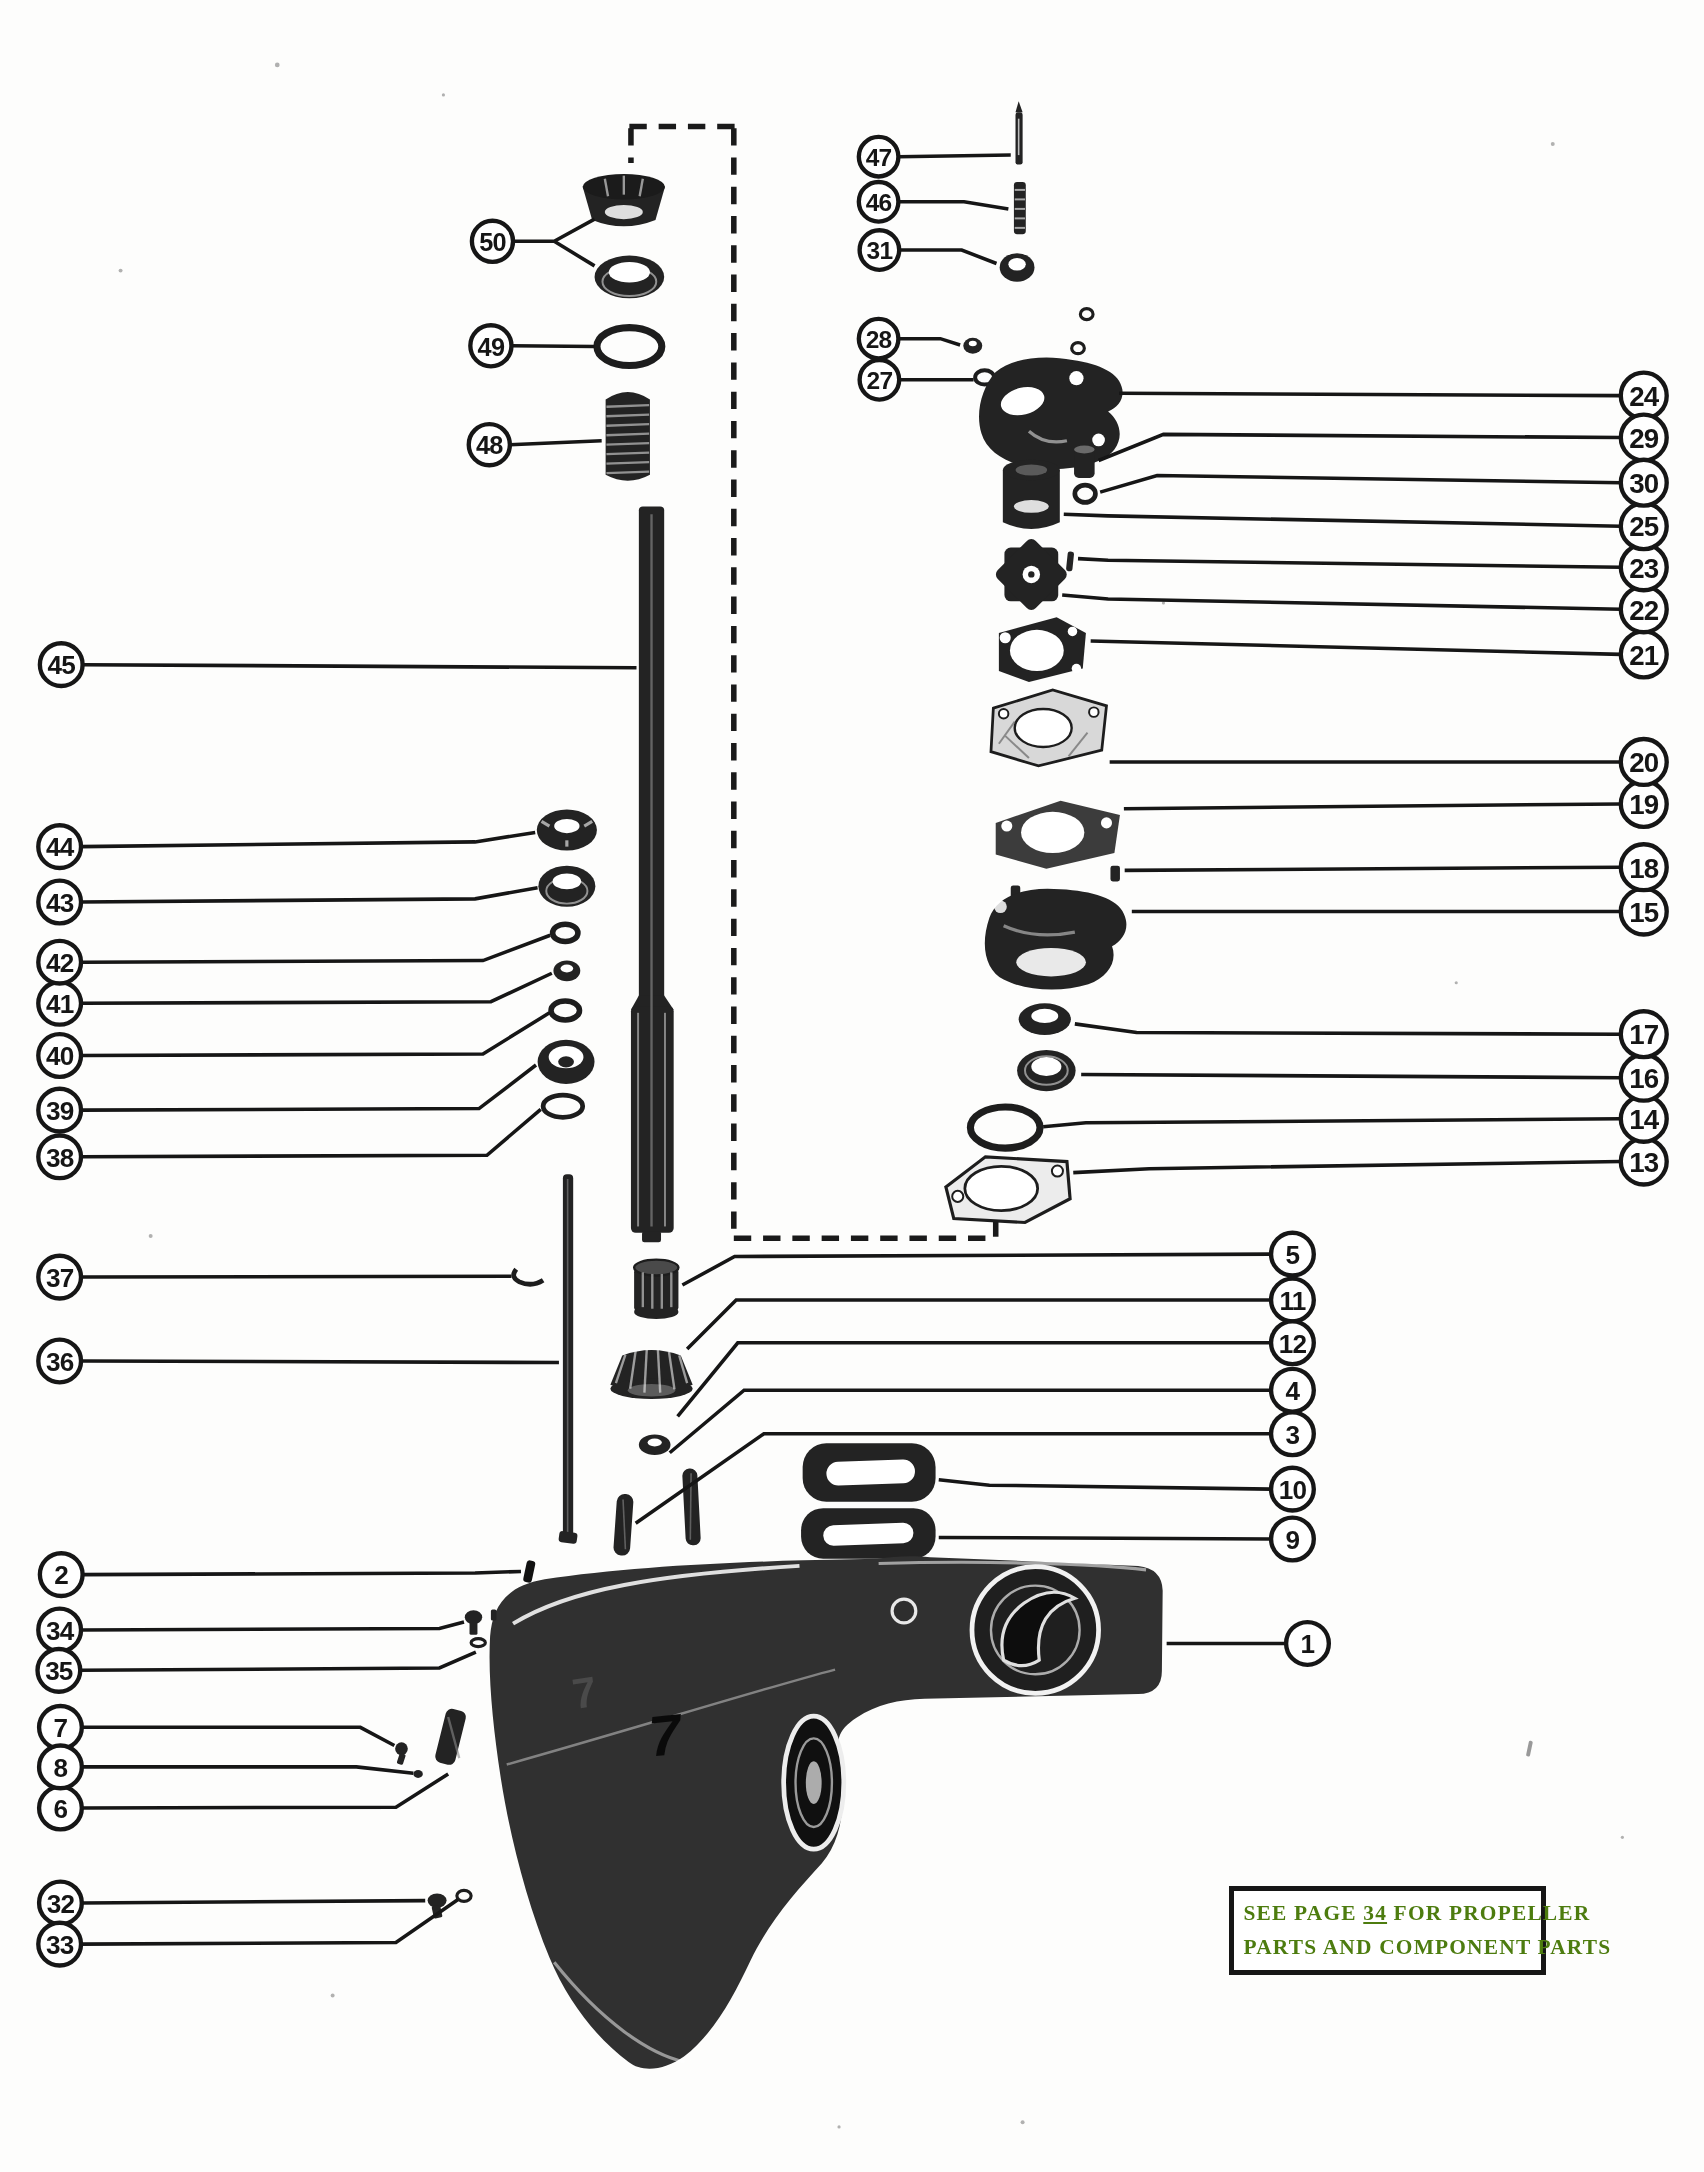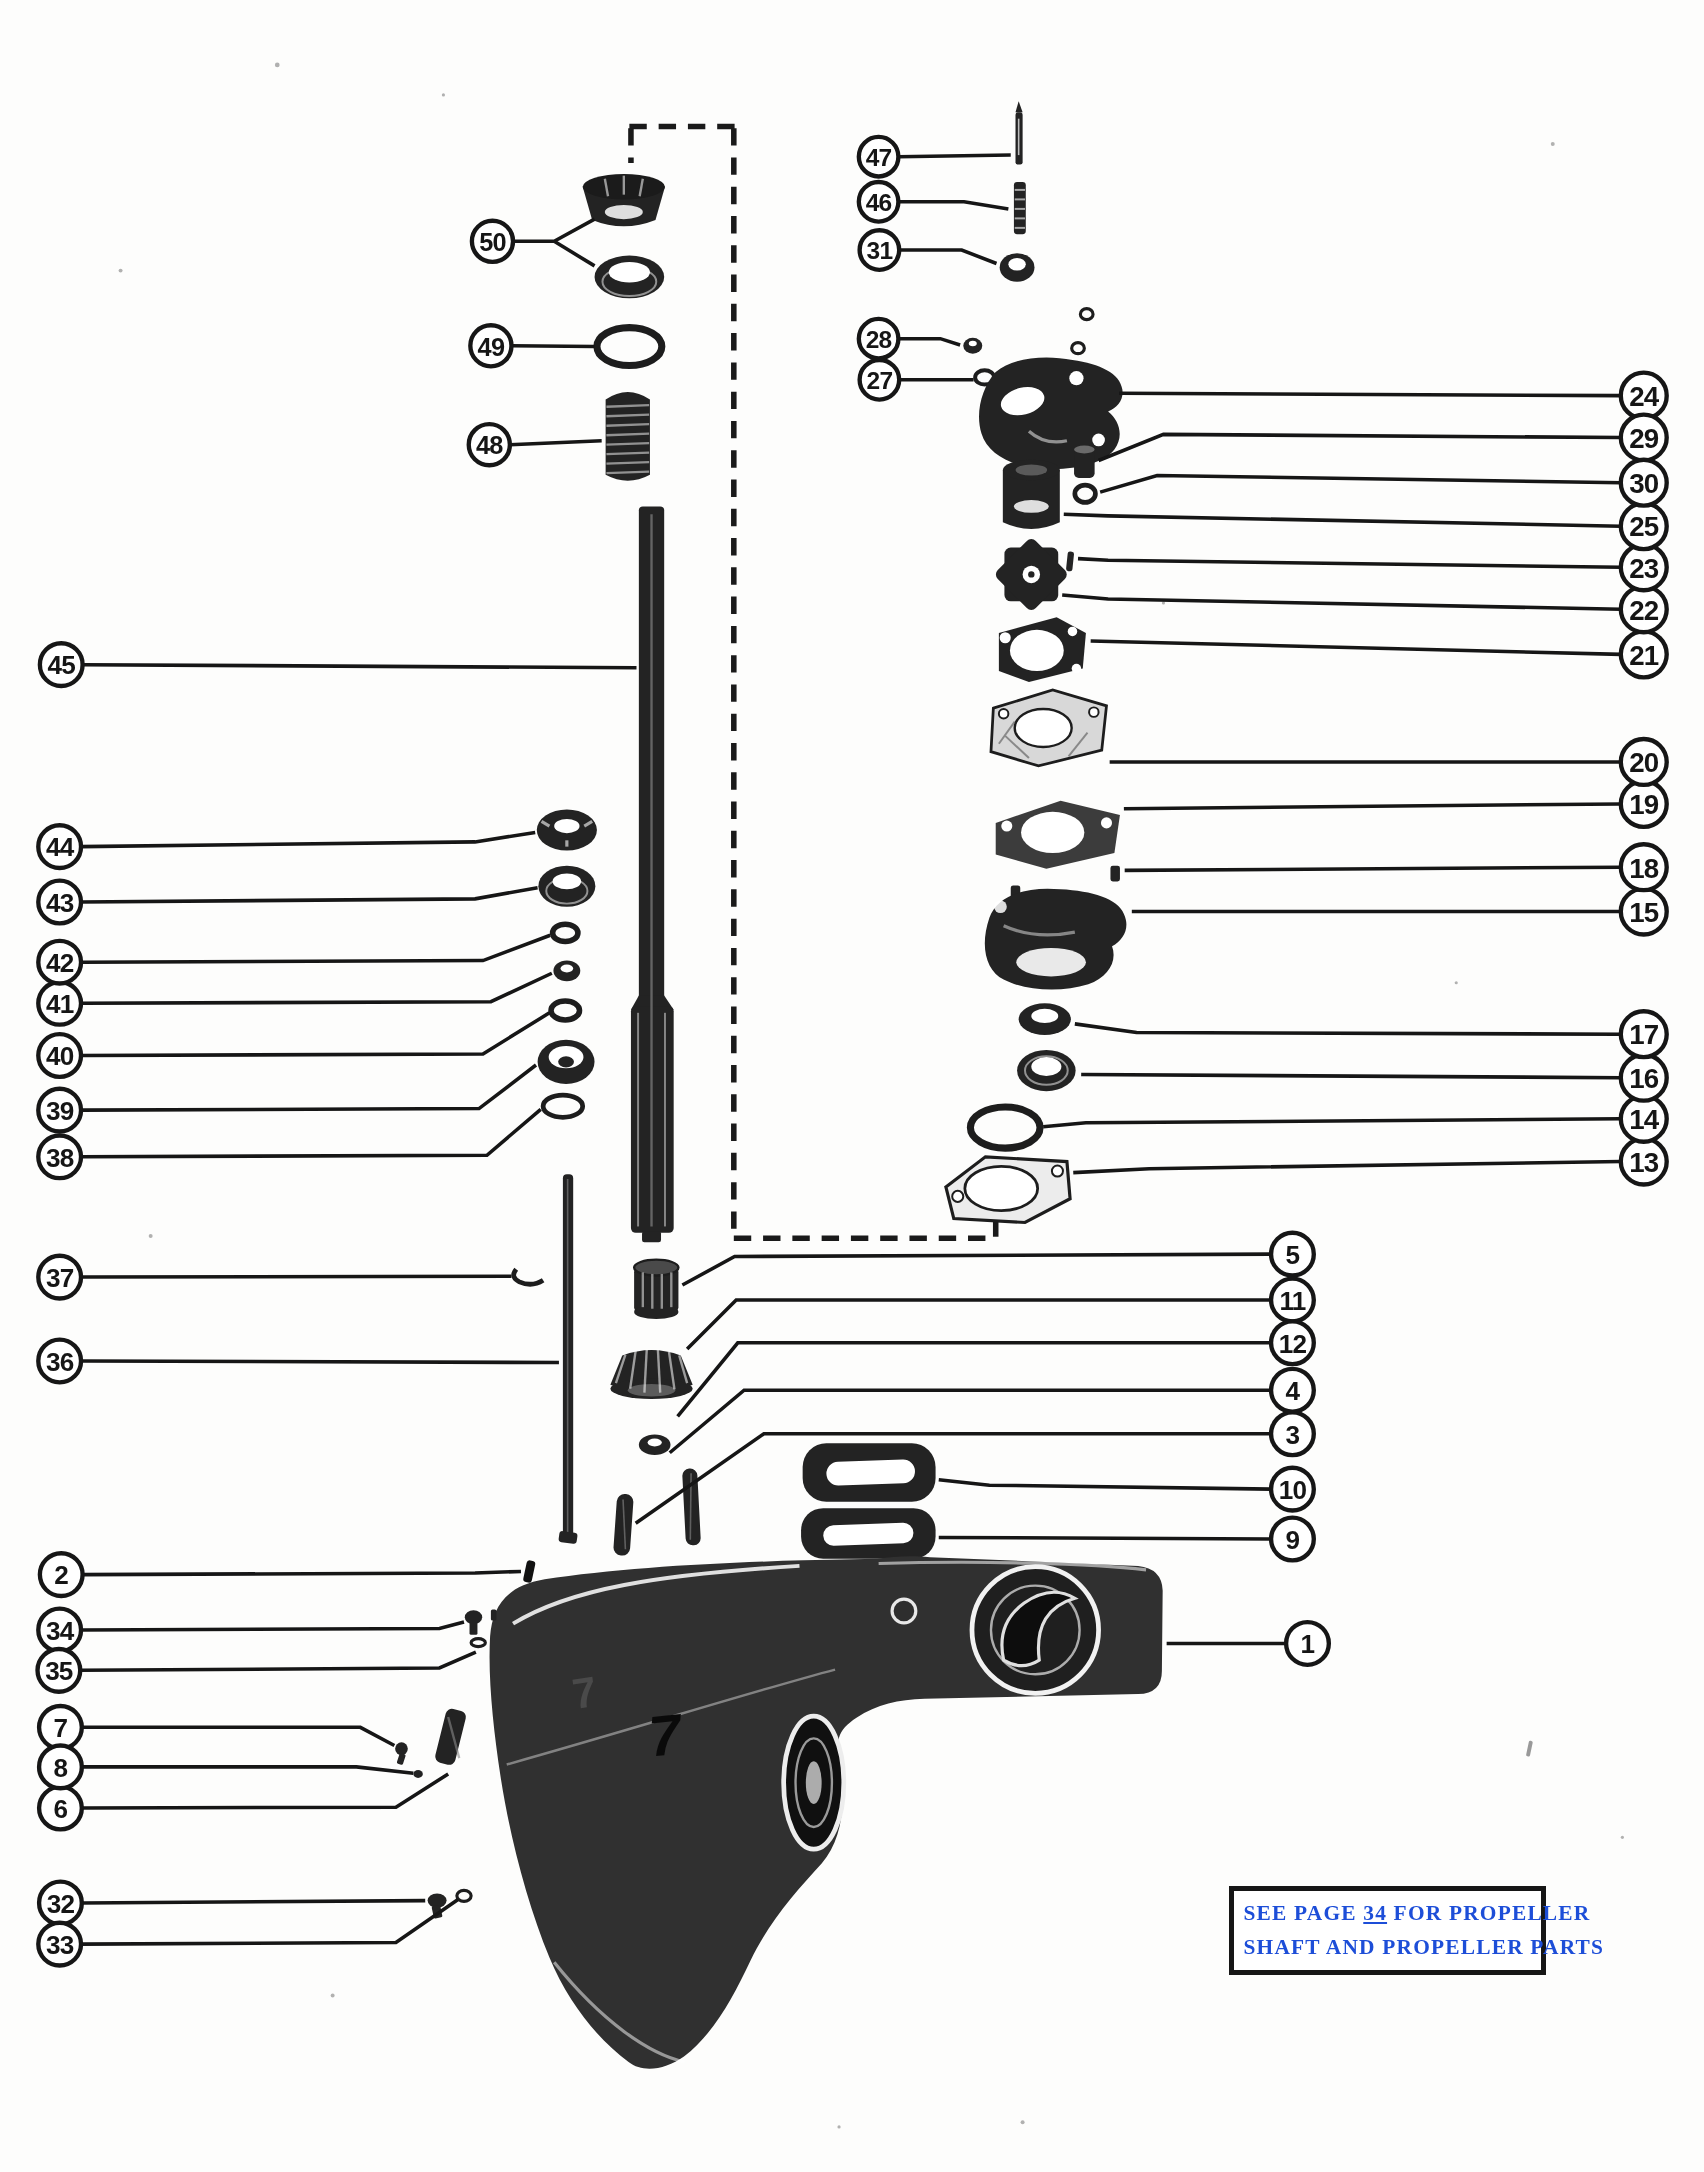--- a/index.html
+++ b/index.html
@@ -7,21 +7,21 @@
          font-family:"Liberation Sans",sans-serif;}
   .stage svg{position:absolute;left:0;top:0;width:100%;height:100%;}
   .callout-circle{fill:#ffffff;stroke:#161616;stroke-width:5.5px;}
   .callout-num{font-family:"Liberation Sans",sans-serif;font-weight:700;fill:#161616;
                text-anchor:middle;dominant-baseline:central;letter-spacing:-1px;}
   .ink{fill:#232323;}
   .lt{fill:none;stroke:#ffffff;}
   .ring{fill:none;stroke:#1d1d1d;}
   .note-box{position:absolute;left:1229px;top:1886px;width:317px;height:89px;
             border:5.5px solid #161616;background:#ffffff;box-sizing:border-box;
-            font-family:"Liberation Serif",serif;color:#1d4ed8;font-size:21.4px;
+            font-family:"Liberation Serif",serif;color:#4d7c0f;font-size:21.4px;
             letter-spacing:1.2px;display:flex;flex-direction:column;justify-content:space-around;
             padding:6.3px 9.5px;}
   .note-line{white-space:nowrap;font-weight:600;}
   .note-line .u{text-decoration:underline;}
 </style>
 </head>
 <body>
 
 <div class="stage">
 <svg id="diagram" viewBox="0 0 2154 2745">
@@ -586,16 +586,16 @@
         <polyline points="700,305 751,336" fill="none" stroke="#161616" stroke-width="4.5"></polyline>
         <g>
           <circle cx="622" cy="305" r="26" class="callout-circle"></circle>
           <text x="622" y="306" class="callout-num" font-size="32">50</text>
         </g>
       </g>
 </svg>
 
   <div class="note-box">
     <div class="note-line"><span>SEE PAGE </span><span class="u">34</span><span> FOR PROPELLER</span></div>
-    <div class="note-line">SHAFT AND PROPELLER PARTS</div>
+    <div class="note-line">PARTS AND COMPONENT PARTS</div>
   </div>
 </div>
 
 
 </body></html>

